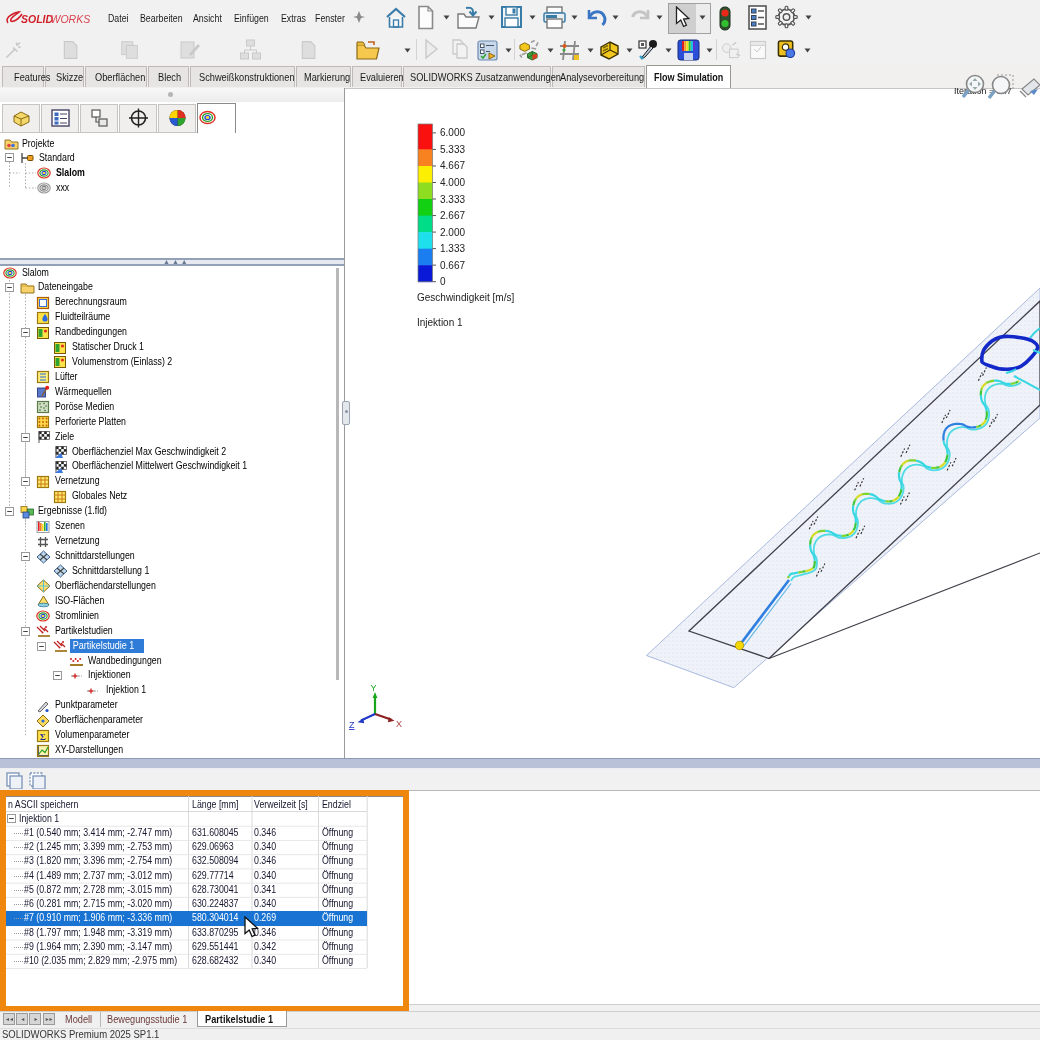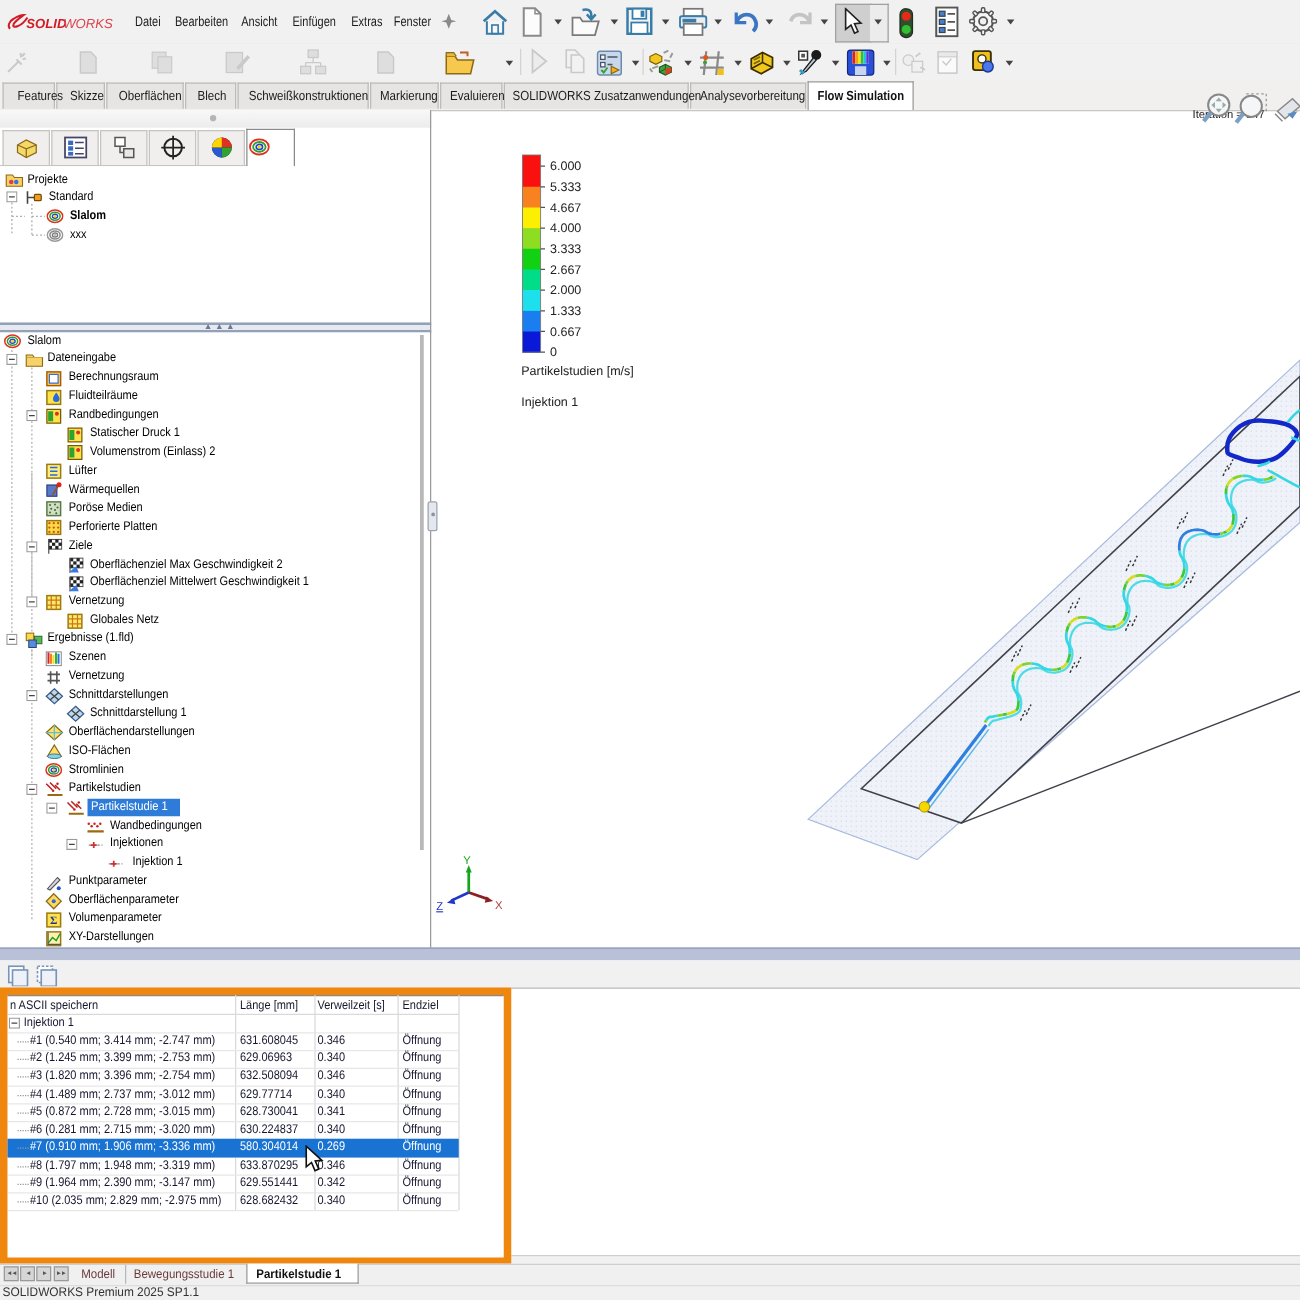--- a/index.html
+++ b/index.html
@@ -703,21 +703,21 @@
 <text x="24" y="97.05000000000001" font-size="10" fill="#222" font-family="Liberation Sans">2.667</text>
 <path d="M16.5 110.08000000000001 H20" stroke="#555" stroke-width="1"></path>
 <text x="24" y="113.58000000000001" font-size="10" fill="#222" font-family="Liberation Sans">2.000</text>
 <path d="M16.5 126.61000000000001 H20" stroke="#555" stroke-width="1"></path>
 <text x="24" y="130.11" font-size="10" fill="#222" font-family="Liberation Sans">1.333</text>
 <path d="M16.5 143.14 H20" stroke="#555" stroke-width="1"></path>
 <text x="24" y="146.64" font-size="10" fill="#222" font-family="Liberation Sans">0.667</text>
 <path d="M16.5 159.67000000000002 H20" stroke="#555" stroke-width="1"></path>
 <text x="24" y="163.17000000000002" font-size="10" fill="#222" font-family="Liberation Sans">0</text>
 </svg>
-<div class="tx" style="left:417px;top:292px;font-size:10px;color:#222">Partikelstudien [m/s]</div>
+<div class="tx" style="left:417px;top:292px;font-size:10px;color:#222">Geschwindigkeit [m/s]</div>
 <div class="tx" style="left:417px;top:317px;font-size:10px;color:#222">Injektion 1</div>
 <div class="tx" style="left:954px;top:86px;font-size:9px;color:#222">Iteration = 147</div>
 <svg class="ab" style="left:958px;top:70px" width="82" height="30" viewBox="0 0 82 30">
     <circle cx="17" cy="14" r="8.5" fill="#f4f6f8" stroke="#888" stroke-width="1.6"></circle>
     <path d="M17 8 l2.5 3 h-5 Z M17 20 l2.5 -3 h-5 Z M11 14 l3 -2.5 v5 Z M23 14 l-3 -2.5 v5 Z" fill="#9aa"></path>
     <path d="M10.5 20 L5 27" stroke="#7aa0c4" stroke-width="3.4"></path>
     <rect x="39" y="5" width="16" height="14" fill="none" stroke="#999" stroke-dasharray="2 2"></rect>
     <circle cx="43" cy="15" r="8.5" fill="#f4f6f8" stroke="#888" stroke-width="1.6"></circle>
     <path d="M36.5 21 L31 28" stroke="#7aa0c4" stroke-width="3.4"></path>
     <path d="M64 19 L76 9 L82 15 L70 25 Z" fill="#e2e6ea" stroke="#888" stroke-width="1.2"></path>

